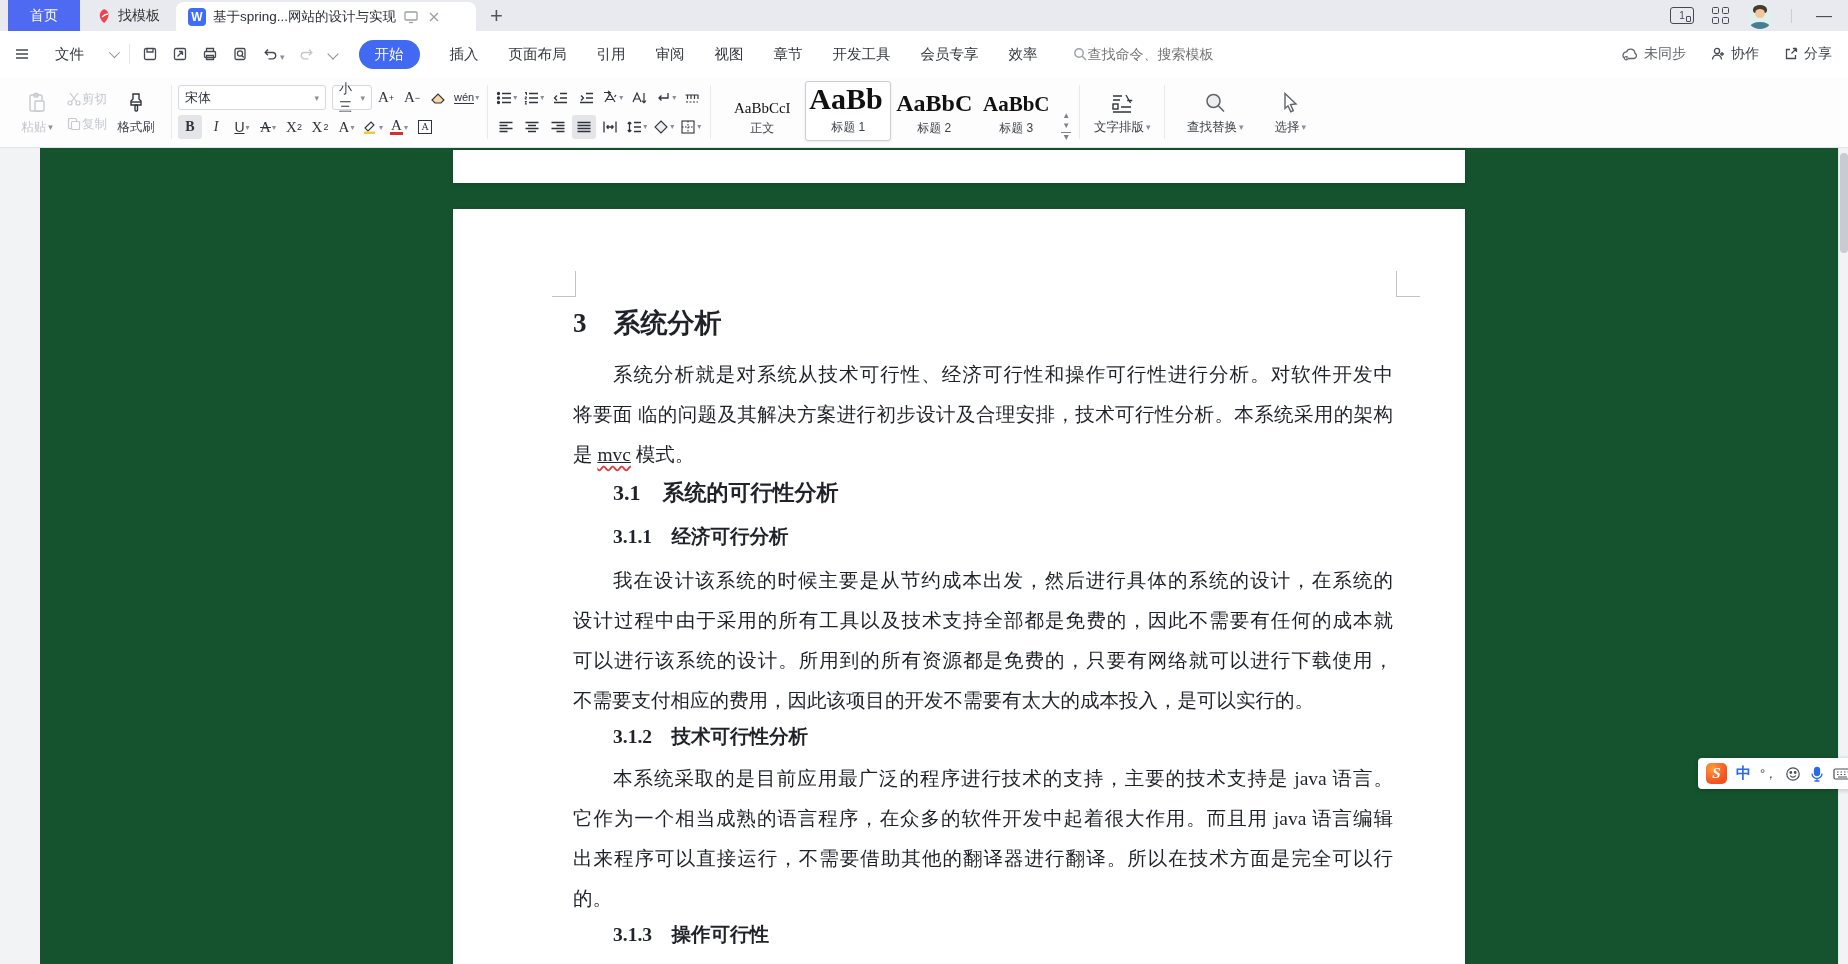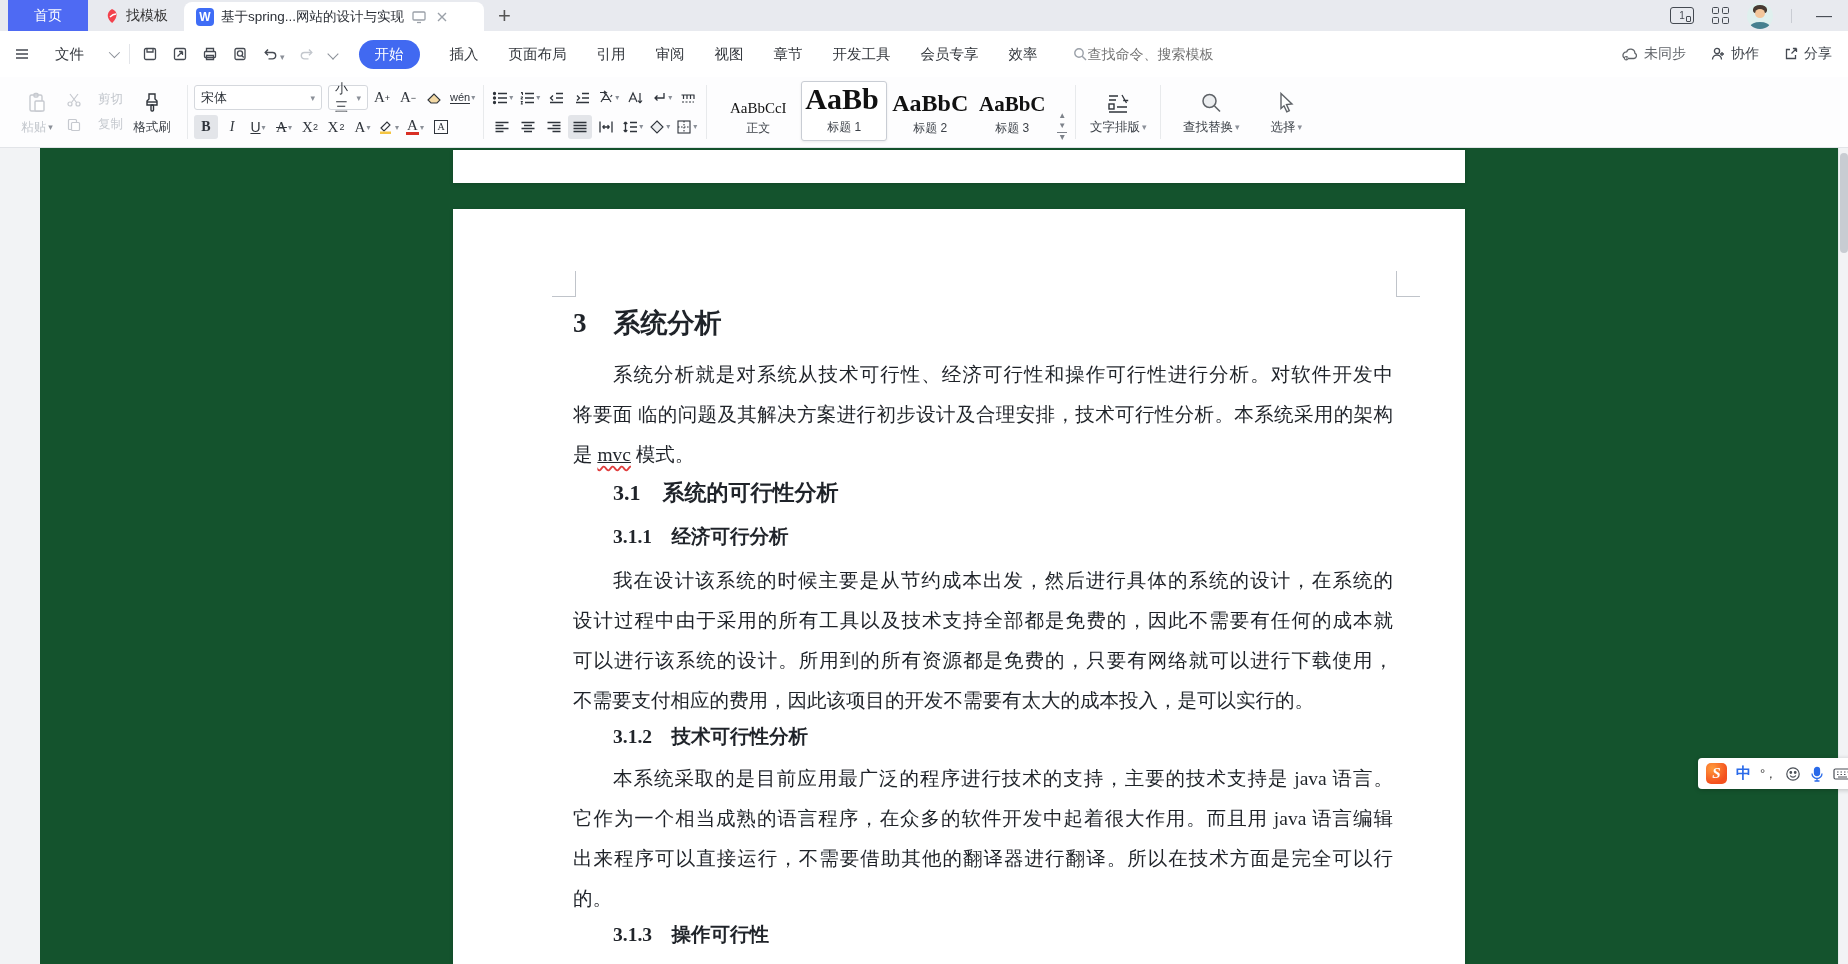--- a/index.html
+++ b/index.html
@@ -2,21 +2,21 @@
 <html><head>
 <meta charset="utf-8">
 <style>
   * { margin:0; padding:0; box-sizing:border-box; }
   html,body { width:1848px; height:964px; overflow:hidden; font-family:"Liberation Sans","DejaVu Sans",sans-serif; }
   body { background:#f2f3f5; color:#3c4148; position:relative; }
   svg { display:block; }
 
   
   .tabbar { height:31px; background:#e8eaef; display:flex; align-items:stretch; position:relative; }
-  .tab-home { width:80px; margin-left:8px; background:#4e6af3; color:#fff; font-size:14px;
+  .tab-home { width:72px; margin-left:8px; background:#4e6af3; color:#fff; font-size:14px;
               display:flex; align-items:center; justify-content:center; border-radius:0 0 0 0; }
   .tab-tpl { display:flex; align-items:center; gap:6px; padding:0 16px; font-size:14px; color:#333; }
   .tab-doc { background:#fff; border-radius:8px 8px 0 0; margin-top:2px; display:flex; align-items:center;
              gap:7px; padding:0 12px; min-width:300px; }
   .wicon { width:18px; height:18px; border-radius:4px; background:#3f6df6; color:#fff; font-weight:bold;
            font-size:12px; display:flex; align-items:center; justify-content:center; }
   .tab-doc .title { font-size:13.5px; color:#2b2f36; white-space:nowrap; }
   .tgray { color:#9aa0a8; }
   .tab-doc .mini { display:flex; align-items:center; }
   .plusbtn { font-size:22px; color:#555; display:flex; align-items:center; padding:0 14px; }
@@ -53,26 +53,26 @@
   .mritem { display:flex; align-items:center; gap:5px; }
 
   
   .ribbon { height:71px; background:#fdfdfe; border-bottom:1px solid #e2e4e8; display:flex; align-items:stretch; padding:0 8px; }
   .rgroup { display:flex; align-items:center; }
   .rdiv { width:1px; background:#e8eaec; margin:8px 6px; }
   .bigbtn { width:58px; display:flex; flex-direction:column; align-items:center; justify-content:center; gap:4px; padding-top:2px; }
   .bigbtn .lbl { font-size:12.5px; color:#3c4148; display:flex; align-items:center; gap:2px; white-space:nowrap; }
   .disabled, .disabled .lbl { color:#c3c7cd !important; }
   .stackcol { display:flex; flex-direction:column; gap:8px; justify-content:center; }
-  .stackitem { display:flex; align-items:flex-end; gap:16px; font-size:12.5px; }
+  .stackitem { display:flex; align-items:flex-start; gap:0; font-size:12.5px; }
   .tworow { display:flex; flex-direction:column; justify-content:center; gap:5px; }
   .rrow { display:flex; align-items:center; gap:2px; }
   .combo { border:1px solid #d5d8dd; border-radius:3px; height:25px; display:flex; align-items:center;
            padding:0 6px; font-size:13px; color:#2f343b; justify-content:space-between; background:#fff; }
-  .combo.name { width:128px; }
+  .combo.name { width:148px; }
   .combo.size { width:40px; }
   .sbtn { min-width:24px; height:24px; border-radius:3px; display:flex; align-items:center; justify-content:center;
           font-size:14px; color:#2f343b; padding:0 2px; gap:1px; }
   .sbtn.on { background:#e3e5e9; }
   .sbtn .caret { font-size:8px; }
   .letA { font-family:"Liberation Serif","DejaVu Serif",serif; font-size:15px; }
   .supmark { font-size:9px; vertical-align:super; margin-left:-1px; }
   .stylegal { display:flex; align-items:flex-end; gap:4px; padding:6px 2px 6px 6px; }
   .stylechip { width:78px; height:55px; border-radius:3px; display:flex; flex-direction:column; align-items:center;
                justify-content:flex-end; overflow:hidden; }

